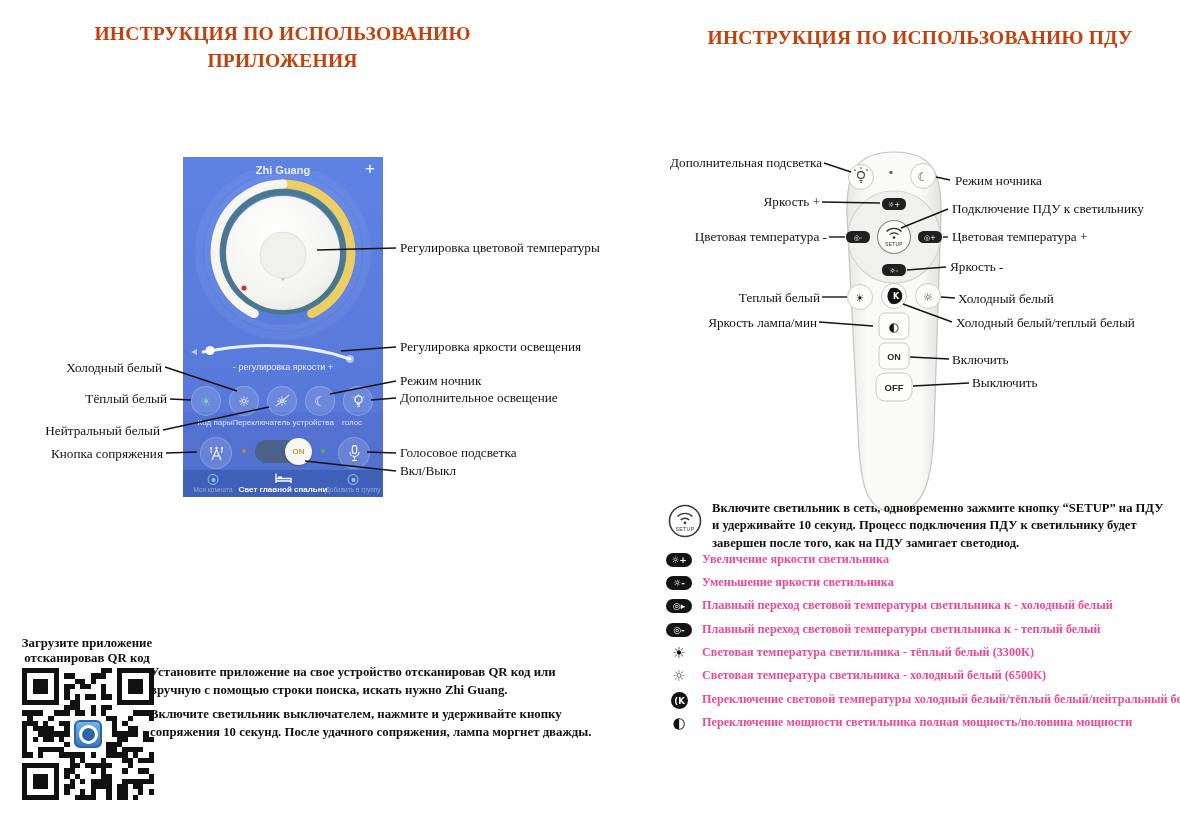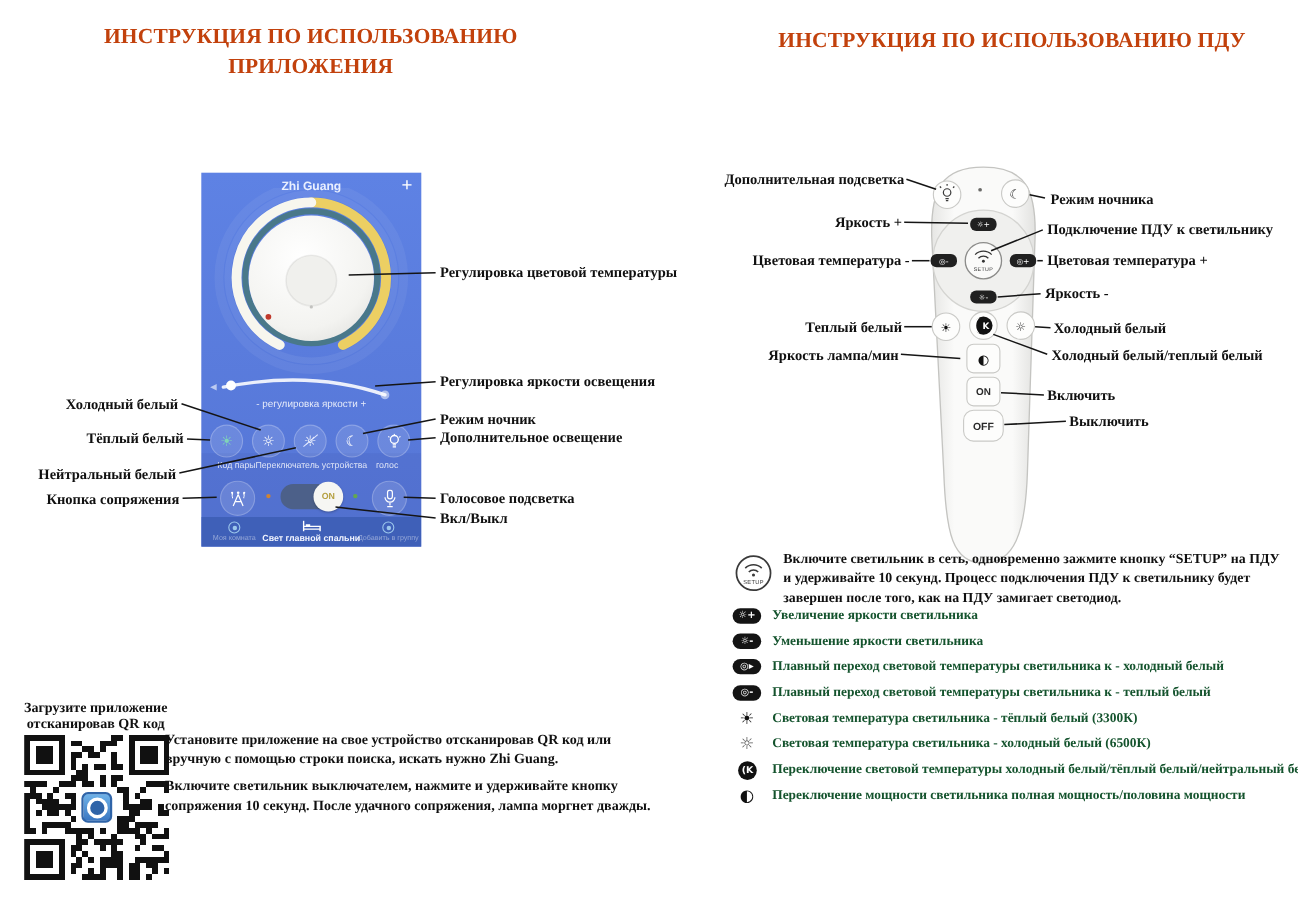--- a/index.html
+++ b/index.html
@@ -1,19 +1,19 @@
 <!DOCTYPE html>
 <html><head>
 <meta charset="utf-8">
 <style>
   html,body{margin:0;padding:0}
   body{width:1180px;height:825px;background:#ffffff;position:relative;overflow:hidden;
        font-family:"Liberation Serif",serif;color:#111}
   .doc-title{position:absolute;font-weight:700;font-size:19.5px;line-height:1.4;text-align:center;color:#c2410c;letter-spacing:.2px}
-  .co-label{position:absolute;font-weight:700;font-size:13.2px;color:#101010;white-space:nowrap}
+  .co-label{position:absolute;font-weight:400;font-size:13.2px;color:#101010;white-space:nowrap}
   .para{position:absolute;font-weight:600;font-size:12.8px;line-height:1.4;color:#101010}
   .qr-caption{position:absolute;left:12px;top:636px;width:150px;text-align:center;font-weight:600;font-size:12.8px;line-height:1.2;color:#101010}
 
   
   .app{position:absolute;left:183px;top:157px;width:200px;height:340px;overflow:hidden;
        background:linear-gradient(#5e82e4,#5575d5);font-family:"Liberation Sans",sans-serif}
   .app-header-title{position:absolute;top:7px;left:0;width:100%;text-align:center;font-size:11px;font-weight:700;color:#e9efff}
   .app-add{position:absolute;top:2px;right:8px;font-size:17px;font-weight:400;color:#fff}
   .dial-svg{position:absolute;left:0;top:14px}
   .slider-svg{position:absolute;left:0;top:178px}
@@ -38,21 +38,21 @@
   .nav-side-icon{position:absolute;top:4px;width:9px;height:9px;border:1.5px solid #9cc7ec;border-radius:50%;transform:translateX(-50%)}
   .nav-side-icon::after{content:"";position:absolute;left:2.5px;top:2.5px;width:4px;height:4px;border-radius:50%;background:#9cc7ec}
   .nav-side-label{position:absolute;top:16px;font-size:6.5px;color:rgba(255,255,255,.42);white-space:nowrap;transform:translateX(-50%);filter:blur(.3px)}
   .nav-center-label{position:absolute;top:15px;left:0;width:100%;text-align:center;font-size:8px;font-weight:700;color:#f2f5ff}
 
   
   .li{position:absolute;display:flex;align-items:center;justify-content:center;font-family:"DejaVu Sans",sans-serif}
   .li-pill{left:666px;width:26px;height:14px;border-radius:8px;background:#141414;color:#fff;font-size:9px;font-weight:700}
   .li-glyph{left:666px;width:26px;height:16px;font-size:15px;color:#111;line-height:16px}
   .li-k{left:671px;width:17px;height:17px;border-radius:50%;background:#111;color:#fff;font-size:8.5px;font-weight:700}
-  .legend-text{position:absolute;left:702px;font-weight:600;font-size:12.2px;white-space:nowrap;color:#14532d}
+  .legend-text{position:absolute;left:702px;font-weight:600;font-size:12.2px;white-space:nowrap;color:#ec4899}
 
   .overlay{position:absolute;left:0;top:0;pointer-events:none;z-index:9}
   .remote-svg{position:absolute;left:800px;top:140px}
   .setup-svg{position:absolute;left:666px;top:502px}
   .note-text{position:absolute;left:712px;top:500px;width:458px;font-weight:600;font-size:12.6px;line-height:1.38;color:#101010}
 
   
   .qr{position:absolute;left:22px;top:668px;width:132px;height:132px}
   .qr svg{display:block}
   .qr-logo{position:absolute;left:52px;top:52px;width:28px;height:28px;border-radius:6px;

